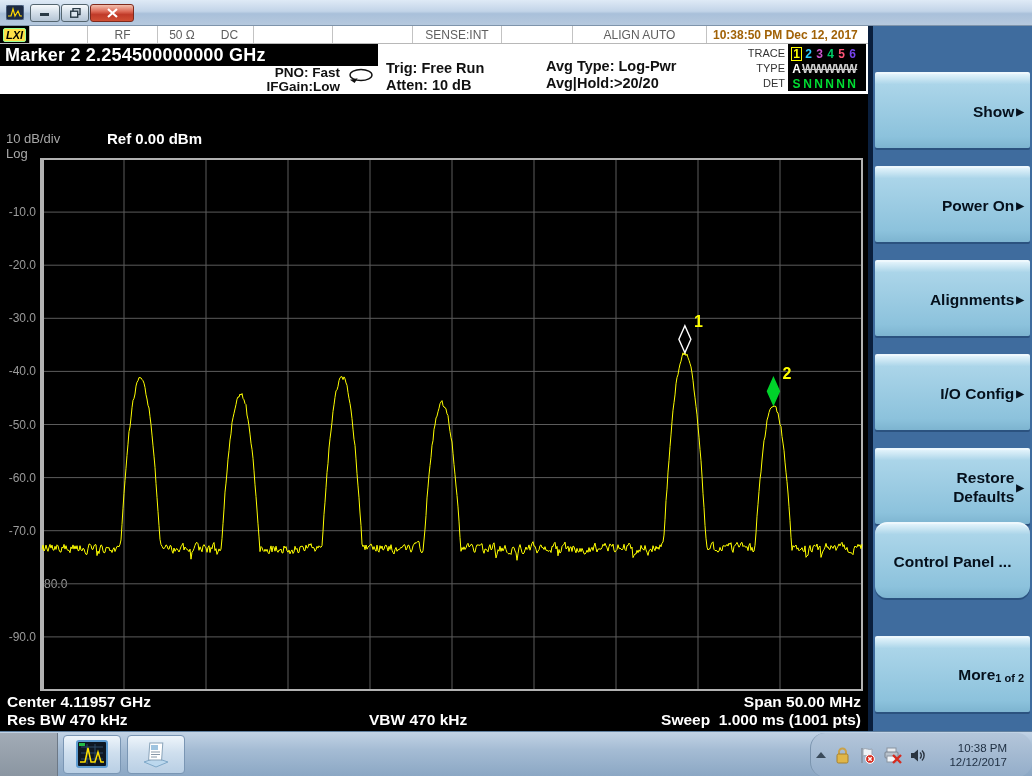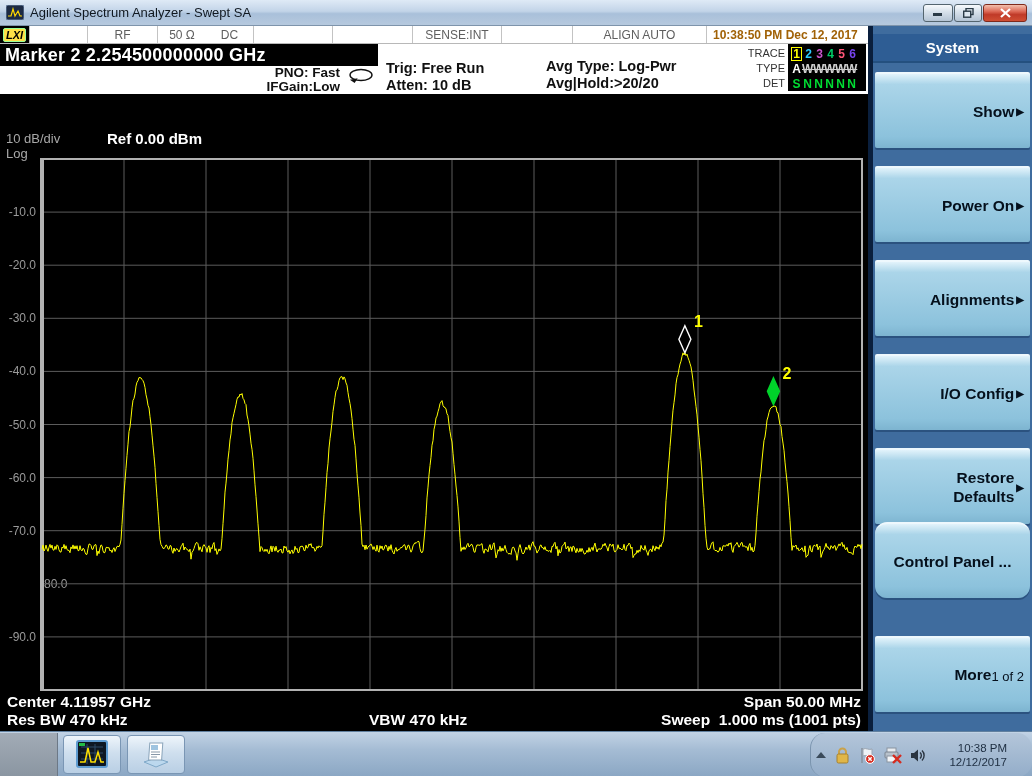--- a/index.html
+++ b/index.html
@@ -59,21 +59,21 @@
   #sysheader{position:absolute;left:5px;top:8px;width:159px;height:29px;background:#2e5d94;color:#fff;
     font-weight:bold;font-size:15px;display:flex;align-items:center;justify-content:center;border-bottom:2px solid #24507f;}
   .softkey{position:absolute;left:7px;width:155px;height:76px;border-radius:2px;
     background:linear-gradient(#e2f3fb,#abd5e9 14%,#8cc2dc 85%,#7db4d0);
     border-top:2px solid #eef8fd;box-shadow:0 2px 0 #2b527f;
     display:flex;align-items:center;justify-content:flex-end;padding:0 6px;
     color:#05101c;font-weight:bold;font-size:15.5px;}
   .softkey .lines{text-align:right;line-height:19px;}
   .softkey .arr{font-size:10px;margin-left:2px;}
   .softkey.center{justify-content:center;}
-  .softkey .sub{font-weight:normal;font-size:13px;margin-top:2px;}
+  .softkey .sub{font-weight:bold;font-size:11px;margin-top:2px;}
 
   
   #taskbar{position:absolute;left:0;top:731px;width:1032px;height:45px;
     background:linear-gradient(#c2d3e5,#a5bcd4 40%,#8ba7c4);border-top:1px solid #61809f;}
   #startzone{position:absolute;left:0;top:1px;width:58px;height:44px;background:linear-gradient(#a2abb6,#8a95a1);border-right:1px solid #6c7886;}
   .taskapp{position:absolute;top:3px;width:58px;height:39px;border:1px solid #7varE;border:1px solid #7a96b4;border-radius:4px;
     background:linear-gradient(#eef5fb,#cfdfee 45%,#b9cfe4);display:flex;align-items:center;justify-content:center;}
   #tray{position:absolute;right:0;top:1px;width:222px;height:44px;display:flex;align-items:center;
     background:linear-gradient(#b4c6da,#93adc9);border-left:1px solid #7b94ae;border-radius:15px;}
   .trayicon{margin:0 4px;display:flex;align-items:center;justify-content:center;}
@@ -82,21 +82,20 @@
 </head>
 <body>
 
 <div id="screen">
 
   <div id="titlebar">
     <svg class="appicon" viewBox="0 0 18 15">
       <rect x="0" y="0" width="18" height="15" rx="2" fill="#1c2a44" stroke="#6f87a8"></rect>
       <polyline points="2,11 5,11 7,4 9,11 12,6 14,11 16,11" fill="none" stroke="#ffd700" stroke-width="1.2"></polyline>
     </svg>
-    <span class="title">Agilent Spectrum Analyzer - Swept SA</span>
     <div class="winbtns">
       <div class="winbtn min">
         <svg width="10" height="9" viewBox="0 0 10 9">
             <rect x="0" y="5" width="9" height="3" fill="#2a3a46"></rect>
           </svg>
       </div>
       <div class="winbtn rst">
         <svg width="11" height="10" viewBox="0 0 11 10">
           <rect x="3" y="0.5" width="7" height="6" fill="none" stroke="#2a3a46" stroke-width="1.4"></rect>
           <rect x="0.7" y="3.2" width="7" height="6" fill="#dce6ef" stroke="#2a3a46" stroke-width="1.4"></rect>
@@ -203,21 +202,20 @@
         </svg></div>
     <div class="annline" style="left:7px;top:599px;">Center 4.11957 GHz</div>
     <div class="annline" style="right:7px;top:599px;">Span 50.00 MHz</div>
     <div class="annline" style="left:7px;top:617px;">Res BW 470 kHz</div>
     <div class="annline" style="left:369px;top:617px;">VBW 470 kHz</div>
     <div class="annline" style="right:7px;top:617px;">Sweep  1.000 ms (1001 pts)</div>
   </div>
 
   <div id="sidebar">
     <div class="edge"></div>
-    <div id="sysheader">System</div>
 
   <div class="softkey" style="top: 46px;">
         <div class="lines">Show</div>
         <span class="arr">▶</span>
       </div>
       <div class="softkey" style="top: 140px;">
         <div class="lines">Power On</div>
         <span class="arr">▶</span>
       </div>
       <div class="softkey" style="top: 234px;">

